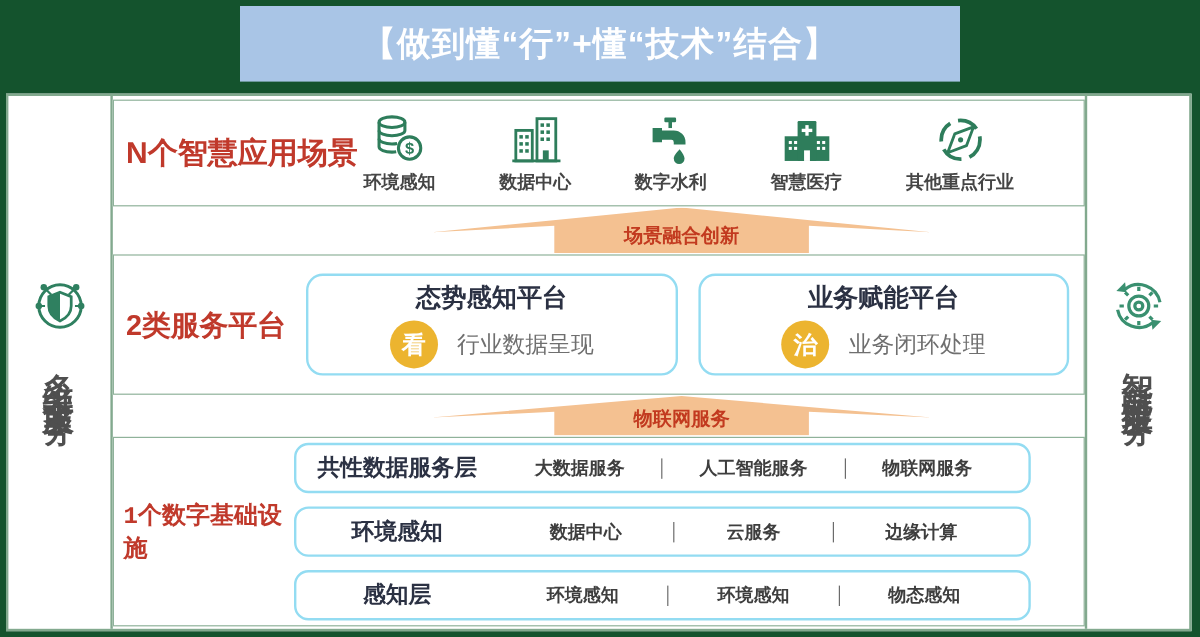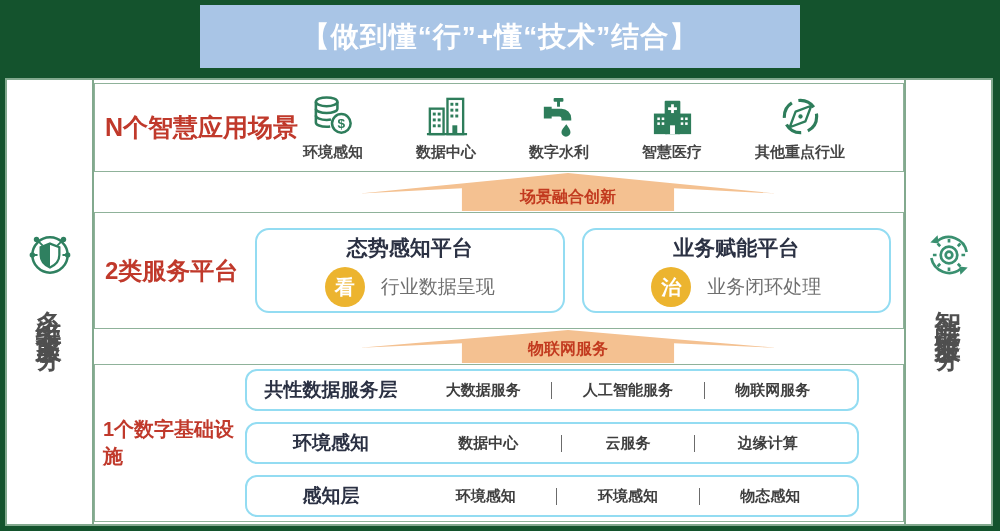--- a/index.html
+++ b/index.html
@@ -23,21 +23,21 @@
   .center { flex:1; display:flex; flex-direction:column; padding:3px 0 2px 0; }
 
   .gbox { border:1px solid #8fb29a; background:#fff; display:flex; align-items:center; }
   .box-apps { height:89px;justify-content:space-between; }
   .box-plats { height:117px; }
   .box-infra { flex:1; }
 
   .red-label { font-weight:bold; color:#c0392b; flex:0 0 auto; }
   .lbl-apps { font-size:25px; margin-left:10px; width:198px; }
   .lbl-plats { font-size:24px; margin-left:10px; width:150px; }
-  .lbl-infra { font-size:20px; margin-left:8px; width:142px; }
+  .lbl-infra { font-size:20px; margin-left:8px; width:142px;font-family:Liberation Mono, monospace; }
 
   .apps-items { flex:1; display:flex; justify-content:space-between; padding-right:58px; }
   .app-item { display:flex; flex-direction:column; align-items:center; gap:3px; }
   .app-item svg { width:47px; height:47px; }
   .app-label { font-size:15px; font-weight:bold; color:#454545; white-space:nowrap; }
 
   .gap { position:relative; }
   .gap1 { height:40px; }
   .gap2 { height:35px; }
   .arrow-band { position:absolute; left:266px; top:1px; bottom:1px; width:416px;

